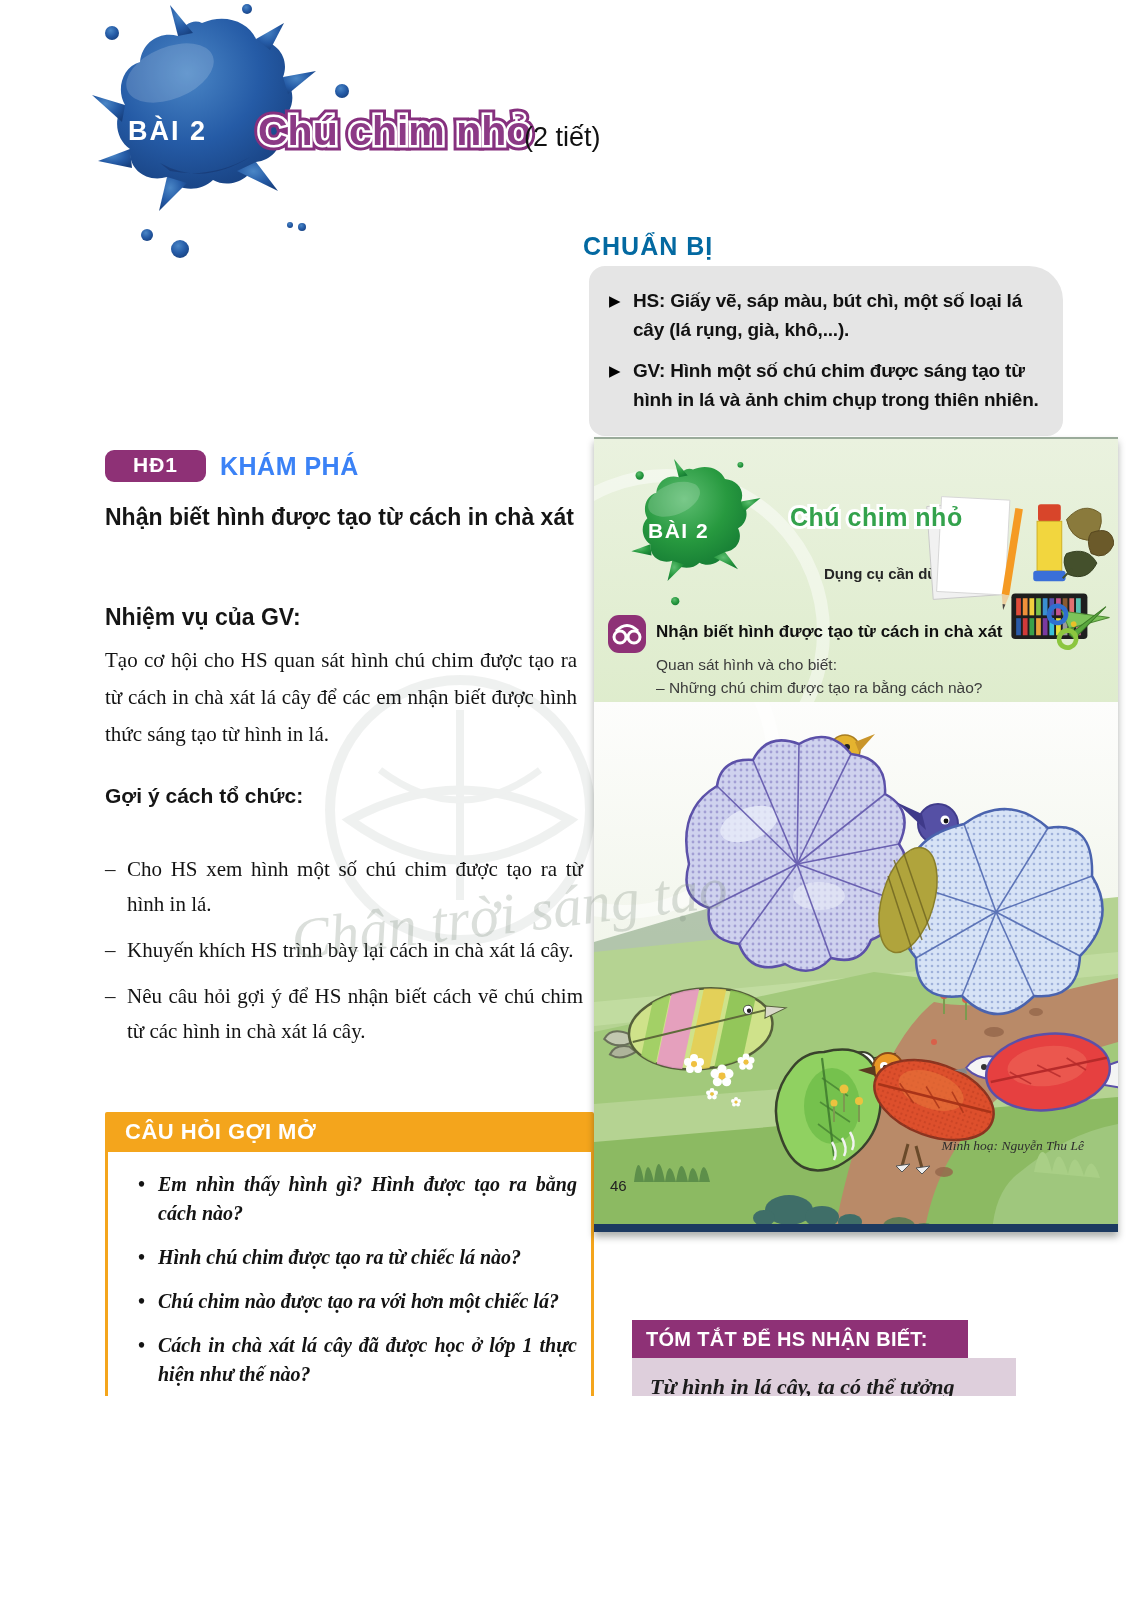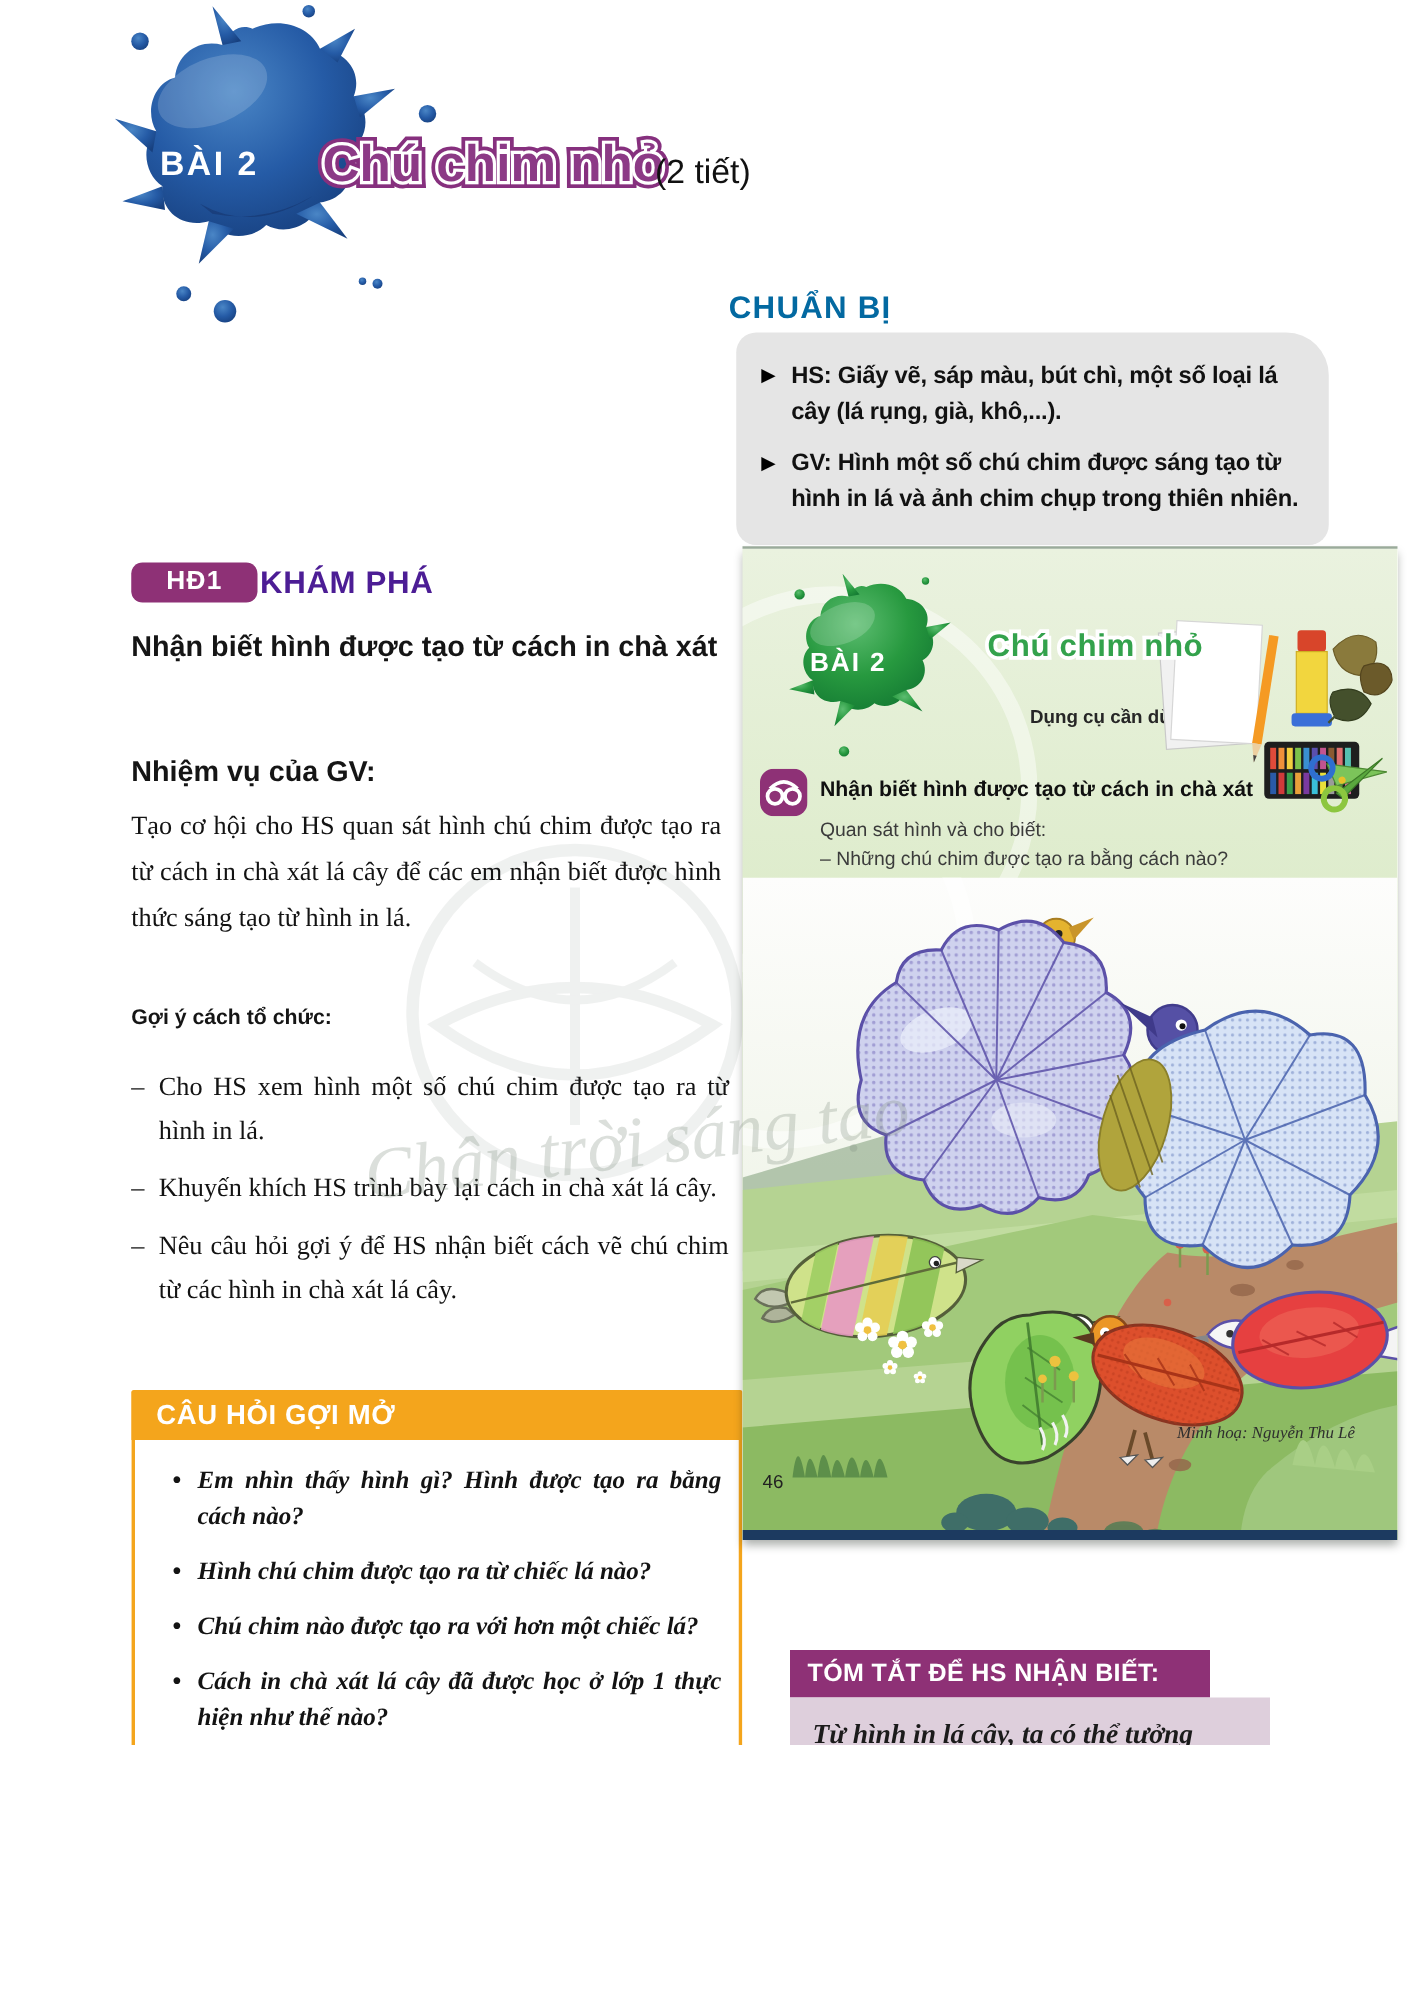--- a/index.html
+++ b/index.html
@@ -22,26 +22,26 @@
   
   #chuanbi-title{left:583px;top:232px;font-size:25px;font-weight:800;color:#0369a1;letter-spacing:1px;z-index:2;}
   #chuanbi-box{left:589px;top:266px;width:474px;height:170px;background:#e5e5e5;
                border-radius:16px 34px 16px 16px;padding:20px 22px 0 20px;box-sizing:border-box;z-index:1;}
   .cb-item{display:flex;margin-bottom:12px;font-size:19px;font-weight:bold;line-height:29px;color:#111;letter-spacing:-0.2px;}
   .cb-arrow{width:24px;flex:none;font-size:15px;line-height:29px;color:#000;}
 
   
   #hd1-row{left:105px;top:450px;z-index:2;display:flex;align-items:center;}
   #hd1-badge{background:#8e3176;color:#fff;font-weight:bold;font-size:21px;padding:3px 28px 5px;border-radius:9px;letter-spacing:1px;text-align:right;}
-  #hd1-title{color:#4c1d95;font-size:25px;font-weight:800;margin-left:2px;letter-spacing:.5px;}
+  #hd1-title{color:#3b82f6;font-size:25px;font-weight:800;margin-left:14px;letter-spacing:.5px;}
   #kp-subtitle{left:105px;top:492px;width:480px;font-size:23px;font-weight:bold;color:#151515;line-height:50px;z-index:2;}
   #nv-heading{left:105px;top:604px;font-size:23px;font-weight:bold;color:#151515;z-index:2;}
   #nv-text{left:105px;top:642px;width:472px;font-family:Liberation Serif, serif;
            font-size:21px;line-height:37px;text-align:justify;color:#131313;z-index:2;}
-  #gy-heading{left:105px;top:804px;font-size:17px;font-weight:bold;color:#151515;z-index:2;}
+  #gy-heading{left:105px;top:784px;font-size:21px;font-weight:bold;color:#151515;z-index:2;}
   #gy-list{left:105px;top:852px;width:478px;z-index:2;}
   .gy-item{position:relative;padding-left:22px;margin-bottom:11px;font-family:"Liberation Serif","DejaVu Serif",serif;
            font-size:21px;line-height:35px;text-align:justify;color:#131313;}
   .gy-dash{position:absolute;left:0;top:0;}
 
   
   #ch-box{left:105px;top:1112px;width:489px;z-index:1;}
   #ch-header{height:40px;background:#f4a51c;color:#fff;font-size:22px;font-weight:800;
              line-height:40px;padding-left:20px;letter-spacing:.5px;border-radius:2px 2px 0 0;}
   #ch-body{border:3px solid #f4a51c;border-top:none;border-radius:0 0 26px 26px;background:#fff;

